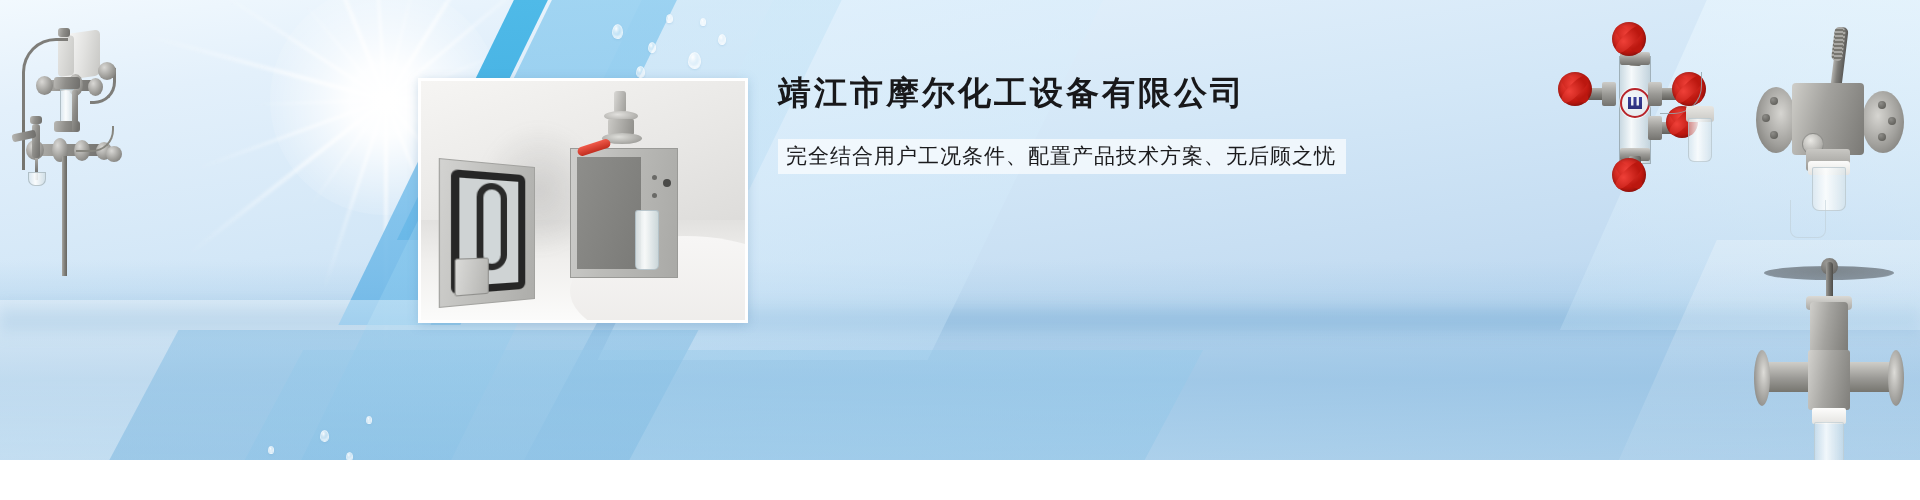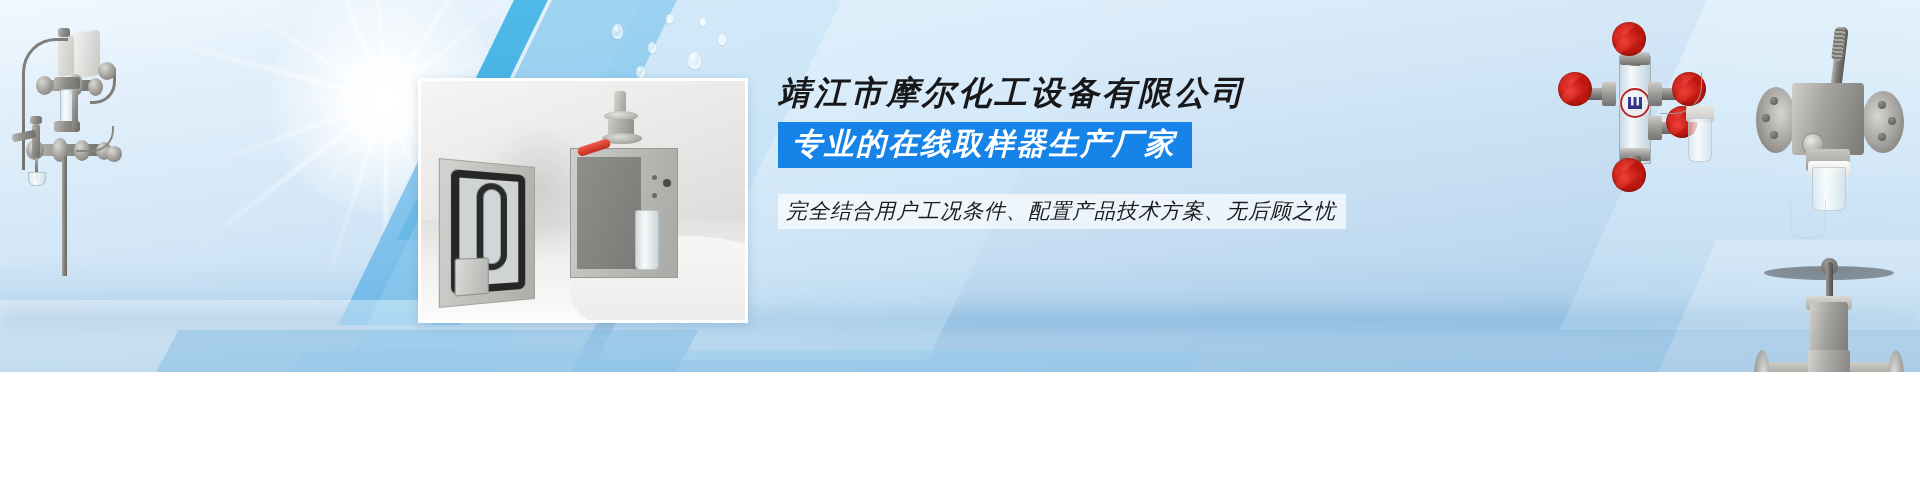--- a/index.html
+++ b/index.html
@@ -4,24 +4,23 @@
 <style>
   * { box-sizing: border-box; margin: 0; padding: 0; }
   html, body {
     width: 1920px; height: 500px;
     overflow: hidden;
     font-family: "Liberation Sans", "DejaVu Sans", sans-serif;
   }
 
   .banner {
     position: relative;
-    width: 1920px; height: 372px;
+    width: 1920px; height: 460px;
     overflow: hidden;
     background: linear-gradient(170deg, #eaf5fd 0%, #dcecfa 18%, #cfe4f6 45%, #c2dcf2 68%, #b4d3ee 85%, #a9cbe9 100%);
-    font-style: italic;
   }
 
   
   .bg-base {
     position: absolute; inset: 0;
     background: linear-gradient(172deg, #f2f9fe 0%, #e3f0fb 15%, #d3e7f7 40%, #c5ddf2 62%, #b6d4ee 80%, #aacbe8 100%);
   }
 
   
   .bg-horizon {
@@ -542,23 +541,20 @@
         <div style="position:absolute; left:12px; top:28px; width:26px; height:16px; background:linear-gradient(100deg,#cbcac6,#8f8e8a); border-radius:2px;"></div>
         <div style="position:absolute; left:6px; top:42px; width:40px; height:11px; background:radial-gradient(ellipse at 42% 35%,#dededa,#8d8c88); border-radius:50%;"></div>
       </div>
       <div class="ph-red-handle"></div>
     </div>
   </div>
 
   <div class="text-block">
     <div class="company-name">靖江市摩尔化工设备有限公司</div>
 
-    <div class="headline-wrap">
-      <span class="headline">专业的在线取样器生产厂家</span>
-    </div>
 
     <div class="subline-wrap">
       <span class="subline">完全结合用户工况条件、配置产品技术方案、无后顾之忧</span>
     </div>
 
 
   </div>
 
   <div class="prod cross-sampler">
     <div class="cs-center-tube"></div>

